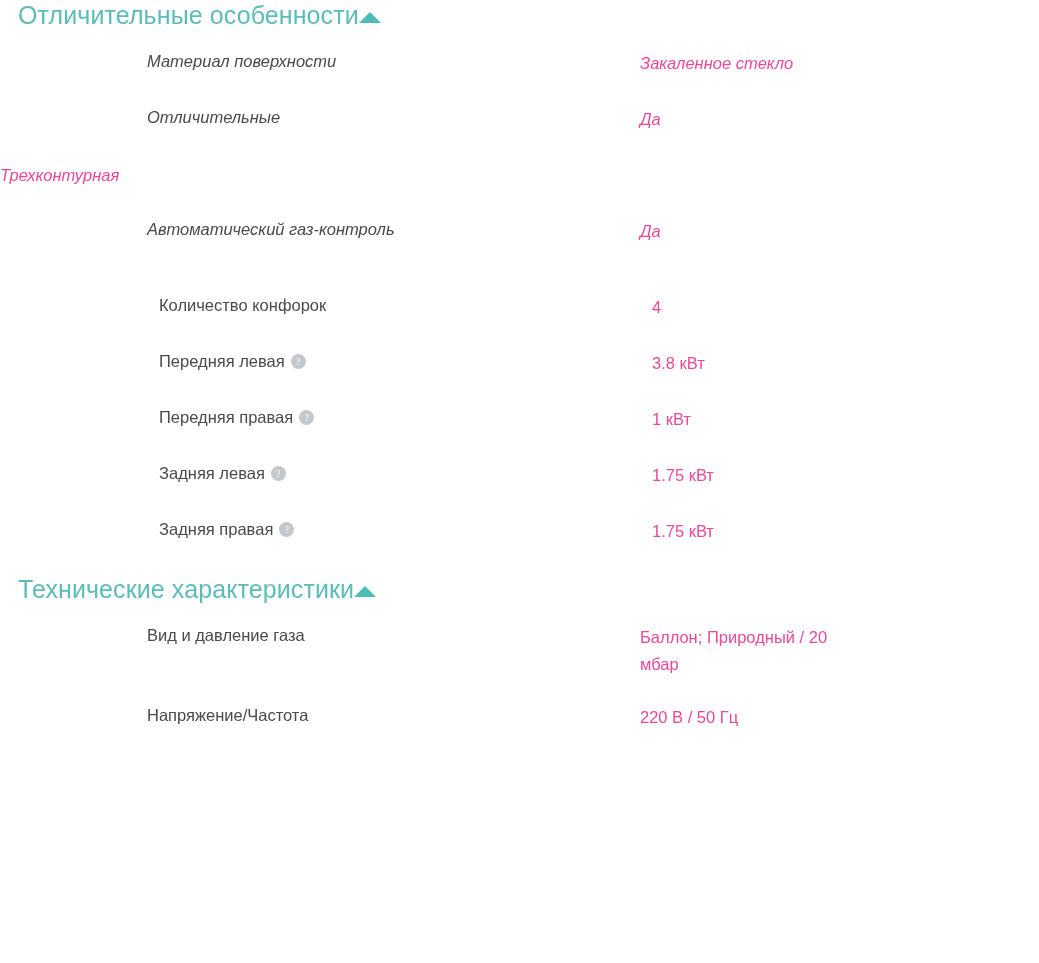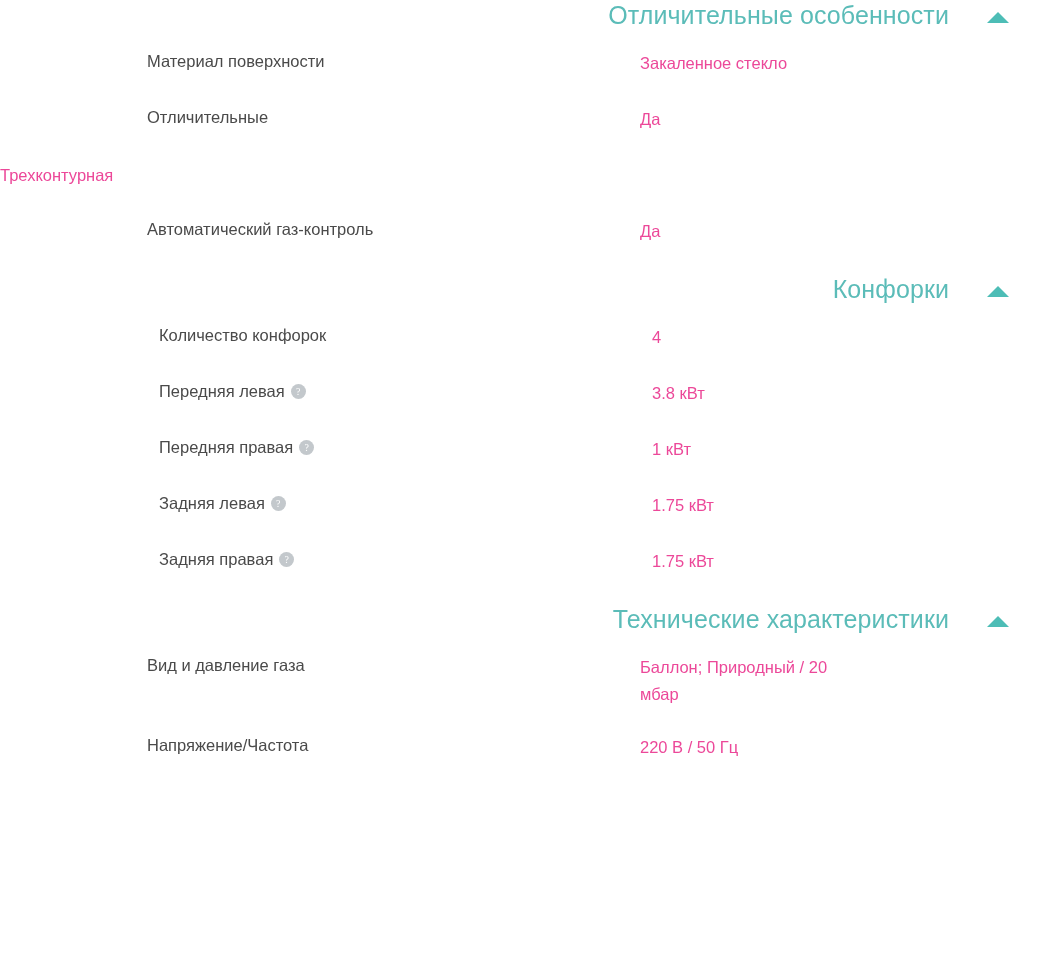--- a/index.html
+++ b/index.html
@@ -19,24 +19,23 @@
     box-sizing: border-box;
   }
   .section {
     width: 100%;
     box-sizing: border-box;
   }
   .section-header {
     position: relative;
     display: flex;
     align-items: flex-start;
-    justify-content: flex-end;
+    justify-content: flex-start;
     padding: 0 30px 0 18px;
     box-sizing: border-box;
-    gap: 38px;
   }
   .section-title {
     font-size: 25px;
     line-height: 30px;
     font-weight: 400;
     color: #5bbcb8;
     letter-spacing: 0.1px;
     white-space: nowrap;
   }
   .section-toggle {
@@ -99,21 +98,21 @@
     color: #ec4899;
     font-weight: 400;
     max-width: 230px;
   }
   .sec-features .rows { padding-top: 20px; }
   .sec-features { padding-top: 0; }
   .sec-burners { margin-top: 14px; }
   .sec-tech { margin-top: 16px; }
   .sec-burners .rows { padding-top: 20px; padding-left: 12px; }
   .sec-tech .rows { padding-top: 20px; }
-  .sec-features .spec-row { margin-bottom: 26px; }
+  .sec-features .spec-row { margin-bottom: 26px; font-style: italic; }
 </style>
 </head>
 <body>
 
 <div class="spec-page">
 
   <section class="section sec-features">
     <div class="section-header">
       <div class="section-title">Отличительные особенности</div>
       <div class="section-toggle">
@@ -139,26 +138,20 @@
 
       <div class="spec-row">
         <div class="spec-label"><span class="txt">Автоматический газ-контроль</span></div>
         <div class="spec-value">Да</div>
       </div>
 
     </div>
   </section>
 
   <section class="section sec-burners">
-    <div class="section-header">
-      <div class="section-title">Конфорки</div>
-      <div class="section-toggle">
-          <span class="caret"></span>
-        </div>
-    </div>
     <div class="rows">
 
       <div class="spec-row">
         <div class="spec-label"><span class="txt">Количество конфорок</span></div>
         <div class="spec-value">4</div>
       </div>
 
       <div class="spec-row">
         <div class="spec-label"><span class="txt">Передняя левая</span><span class="help-icon">?</span></div>
         <div class="spec-value">3.8 кВт</div>

